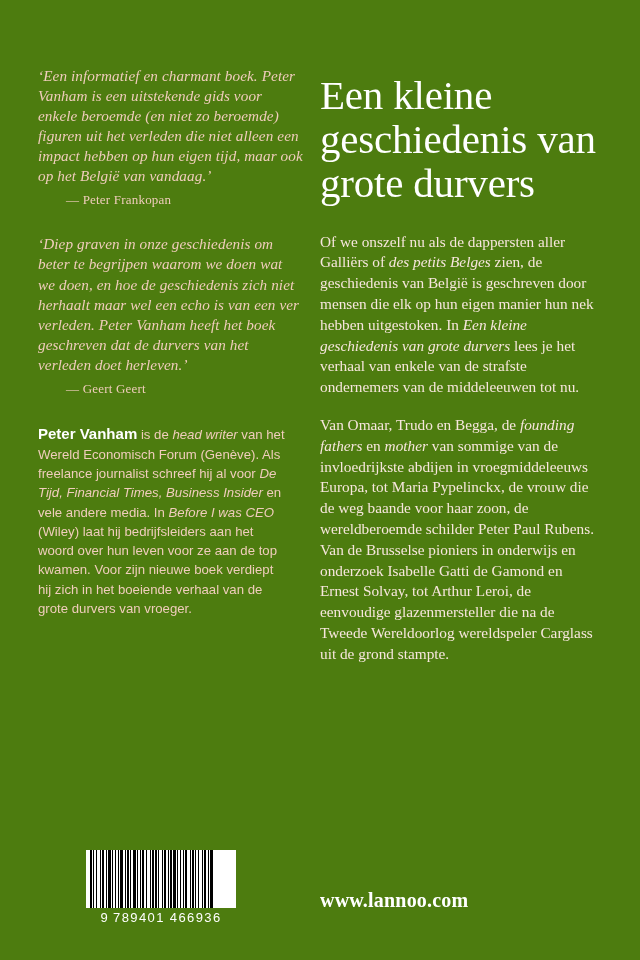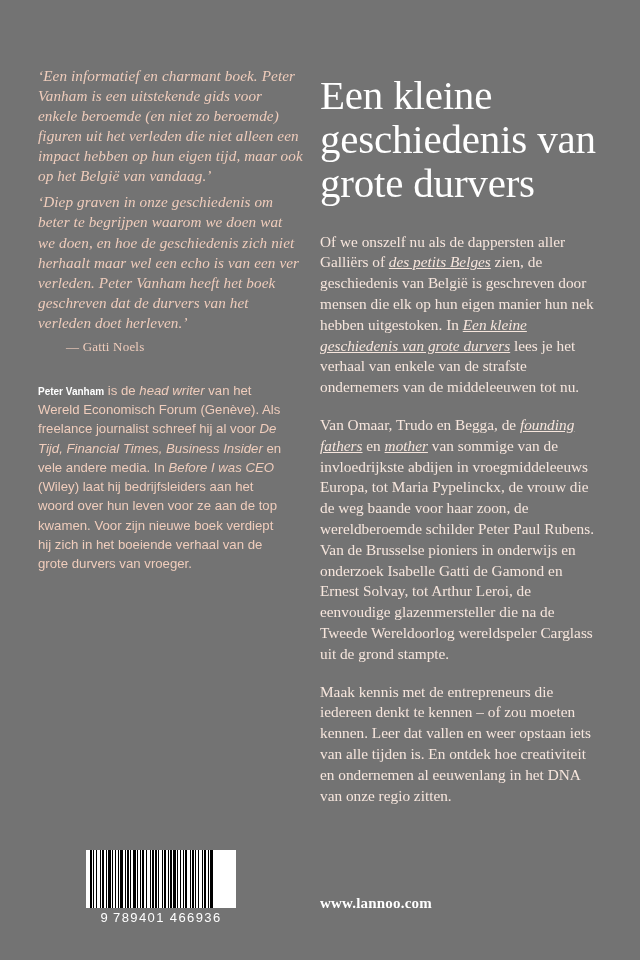--- a/index.html
+++ b/index.html
@@ -9,21 +9,21 @@
   body {
     width: 640px;
     height: 960px;
     background: #ffffff;
     font-family: "Liberation Serif", serif;
   }
   .cover {
     position: relative;
     width: 640px;
     height: 960px;
-    background: #737373;
+    background: #4d7c0f;
     box-sizing: border-box;
     overflow: hidden;
   }
   .inner {
     position: absolute;
     left: 0;
     top: 0;
     width: 640px;
     height: 960px;
   }
@@ -56,21 +56,21 @@
 
   .bio {
     margin-top: 24px;
     color: #f0cdbc;
     font-family: "Liberation Sans", sans-serif;
     font-size: 13.2px;
     line-height: 1.46;
     width: 252px;
   }
   .bio b {
-    font-size: 10px;
+    font-size: 15px;
     font-weight: bold;
     color: #ffffff;
   }
   .bio i {
   }
 
   
   .right-col {
     position: absolute;
     left: 320px;
@@ -86,21 +86,20 @@
     letter-spacing: -0.2px;
   }
   .body-par {
     color: #f7e6dd;
     font-size: 15.3px;
     line-height: 1.36;
     margin: 0 0 17px 0;
   }
   .body-par i {
     font-style: italic;
-    text-decoration: underline;
   }
 
   
   .barcode-wrap {
     position: absolute;
     left: 70px;
     bottom: 35px;
     width: 150px;
     padding-left: 16px;
   }
@@ -129,57 +128,57 @@
   .barcode-digits .lead {
     margin-right: 4px;
   }
 
   
   .publisher {
     position: absolute;
     left: 320px;
     bottom: 48px;
     color: #ffffff;
-    font-size: 15px;
+    font-size: 20px;
     font-weight: bold;
     letter-spacing: 0.2px;
     text-align: right;
   }
 </style>
 </head>
 <body>
 
 <div class="cover">
   <div class="inner">
 
     <div class="left-col">
 
       <div class="blurb-block">
         <div class="blurb">‘Een informatief en charmant boek. Peter Vanham is een uitstekende gids voor enkele beroemde (en niet zo beroemde) figuren uit het verleden die niet alleen een impact hebben op hun eigen tijd, maar ook op het België van vandaag.’</div>
+        <div class="blurb-attr">— Peter Frankopan</div>
       </div>
 
       <div class="blurb-block">
         <div class="blurb">‘Diep graven in onze geschiedenis om beter te begrijpen waarom we doen wat we doen, en hoe de geschiedenis zich niet herhaalt maar wel een echo is van een ver verleden. Peter Vanham heeft het boek geschreven dat de durvers van het verleden doet herleven.’</div>
-        <div class="blurb-attr">— Gatti Noels</div>
+        <div class="blurb-attr">— Geert Geert</div>
       </div>
 
       <div class="blurb-block">
       </div>
 
       <div class="bio">
         <b>Peter Vanham</b><span> is de </span><i>head writer</i><span> van het Wereld Economisch Forum (Genève). Als freelance journalist schreef hij al voor </span><i>De Tijd, Financial Times, Business Insider</i><span> en vele andere media. In </span><i>Before I was CEO</i><span> (Wiley) laat hij bedrijfsleiders aan het woord over hun leven voor ze aan de top kwamen. Voor zijn nieuwe boek verdiept hij zich in het boeiende verhaal van de grote durvers van vroeger.</span>
       </div>
     </div>
 
     <div class="right-col">
       <h1 class="book-title">Een kleine geschiedenis van grote durvers</h1>
       <div id="book-paragraphs">
           <div class="body-par"><span>Of we onszelf nu als de dappersten aller Galliërs of </span><i>des petits Belges</i><span> zien, de geschiedenis van België is geschreven door mensen die elk op hun eigen manier hun nek hebben uitgestoken. In </span><i>Een kleine geschiedenis van grote durvers</i><span> lees je het verhaal van enkele van de strafste ondernemers van de middeleeuwen tot nu.</span></div>
           <div class="body-par"><span>Van Omaar, Trudo en Begga, de </span><i>founding fathers</i><span> en </span><i>mother</i><span> van sommige van de invloedrijkste abdijen in vroegmiddeleeuws Europa, tot Maria Pypelinckx, de vrouw die de weg baande voor haar zoon, de wereldberoemde schilder Peter Paul Rubens. Van de Brusselse pioniers in onderwijs en onderzoek Isabelle Gatti de Gamond en Ernest Solvay, tot Arthur Leroi, de eenvoudige glazenmersteller die na de Tweede Wereldoorlog wereldspeler Carglass uit de grond stampte.</span></div>
-          <div class="body-par"><span>Maak kennis met de entrepreneurs die iedereen denkt te kennen – of zou moeten kennen. Leer dat vallen en weer opstaan iets van alle tijden is. En ontdek hoe creativiteit en ondernemen al eeuwenlang in het DNA van onze regio zitten.</span></div>
         </div>
     </div>
 
     <div class="barcode-wrap">
       <div class="barcode" id="barcode">
           <div class="bar" style="left: 4px; width: 2px;"></div>
           <div class="bar" style="left: 7px; width: 1px;"></div>
           <div class="bar" style="left: 10px; width: 1px;"></div>
           <div class="bar" style="left: 14px; width: 1px;"></div>
           <div class="bar" style="left: 16px; width: 2px;"></div>

